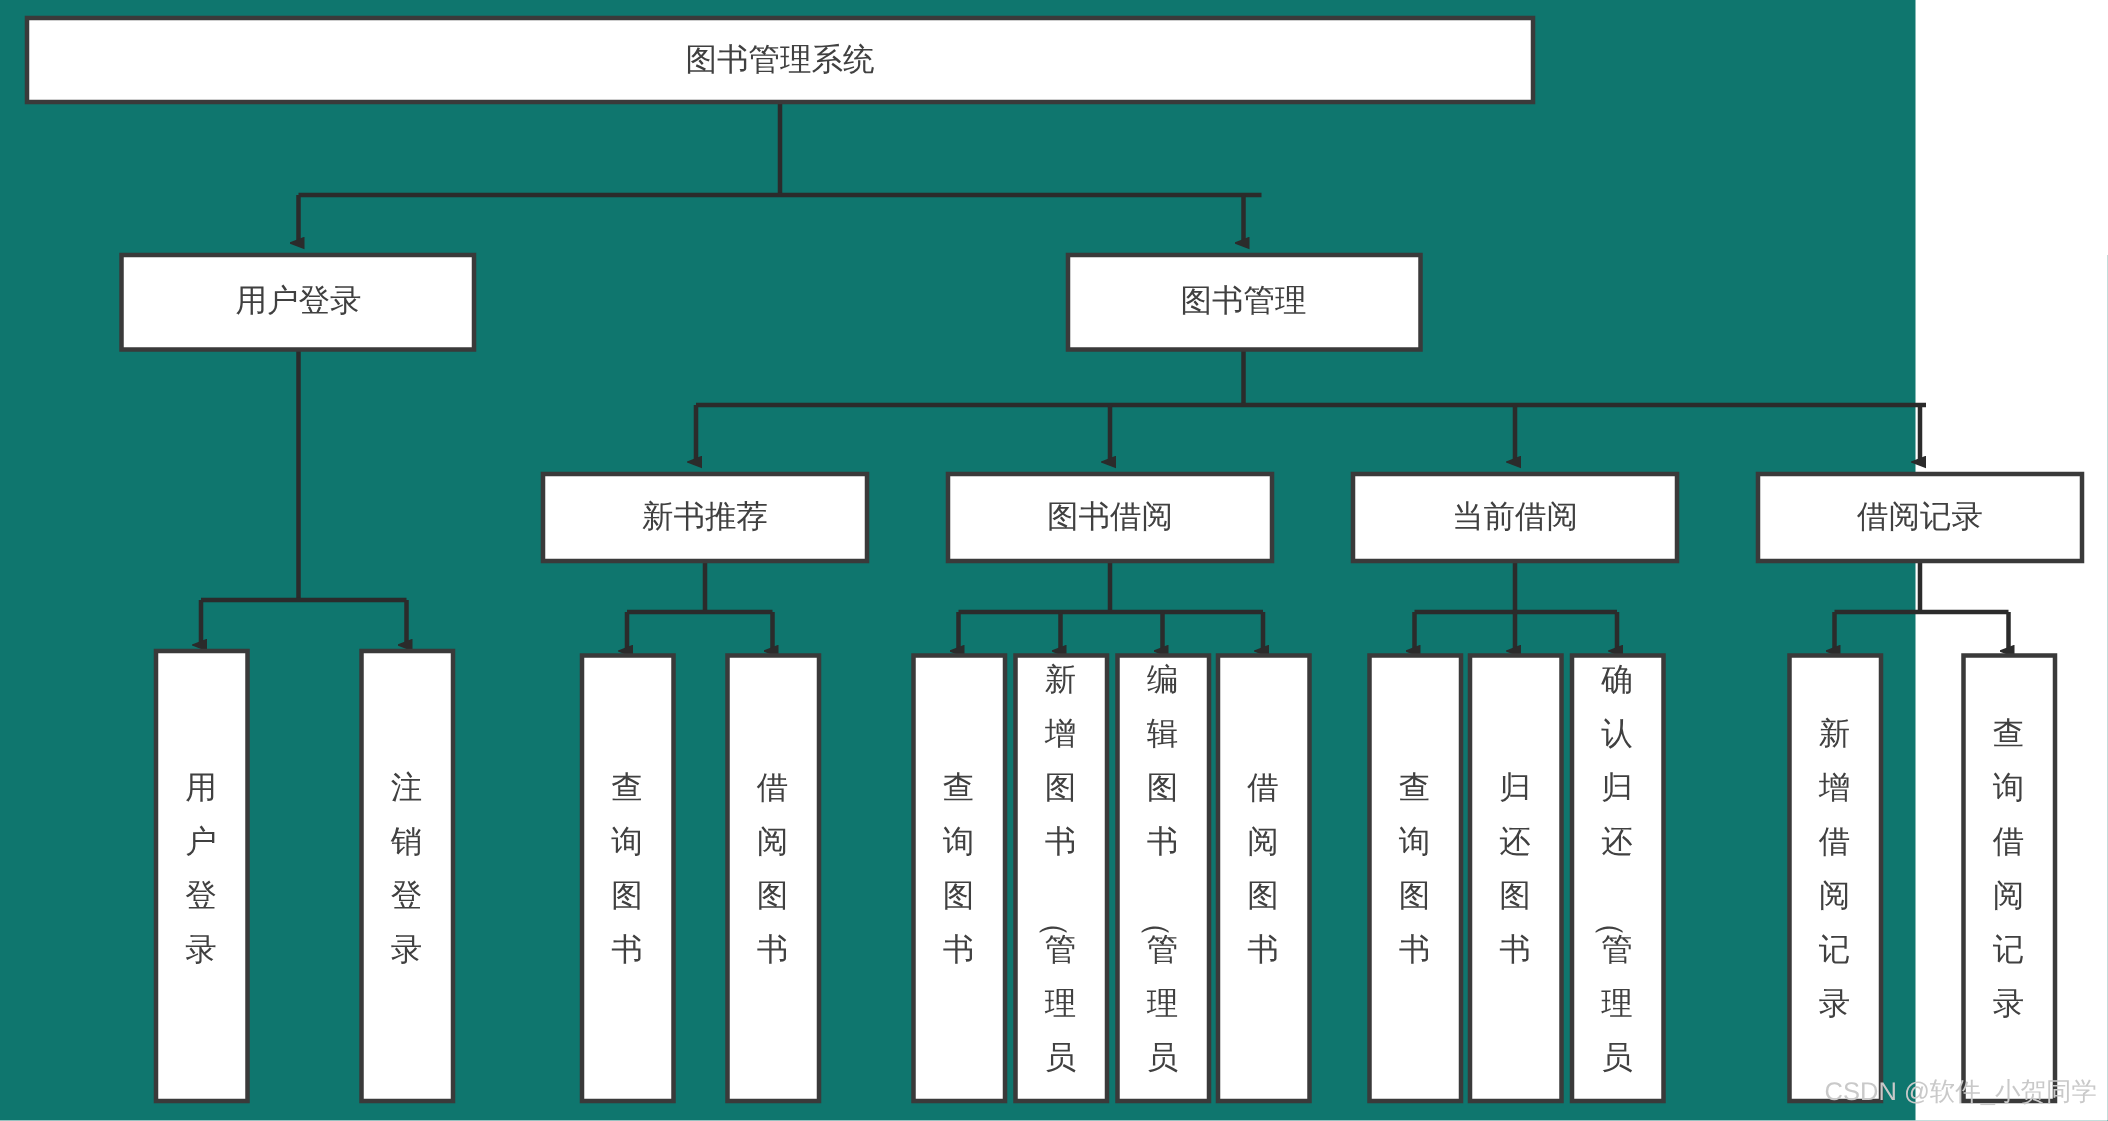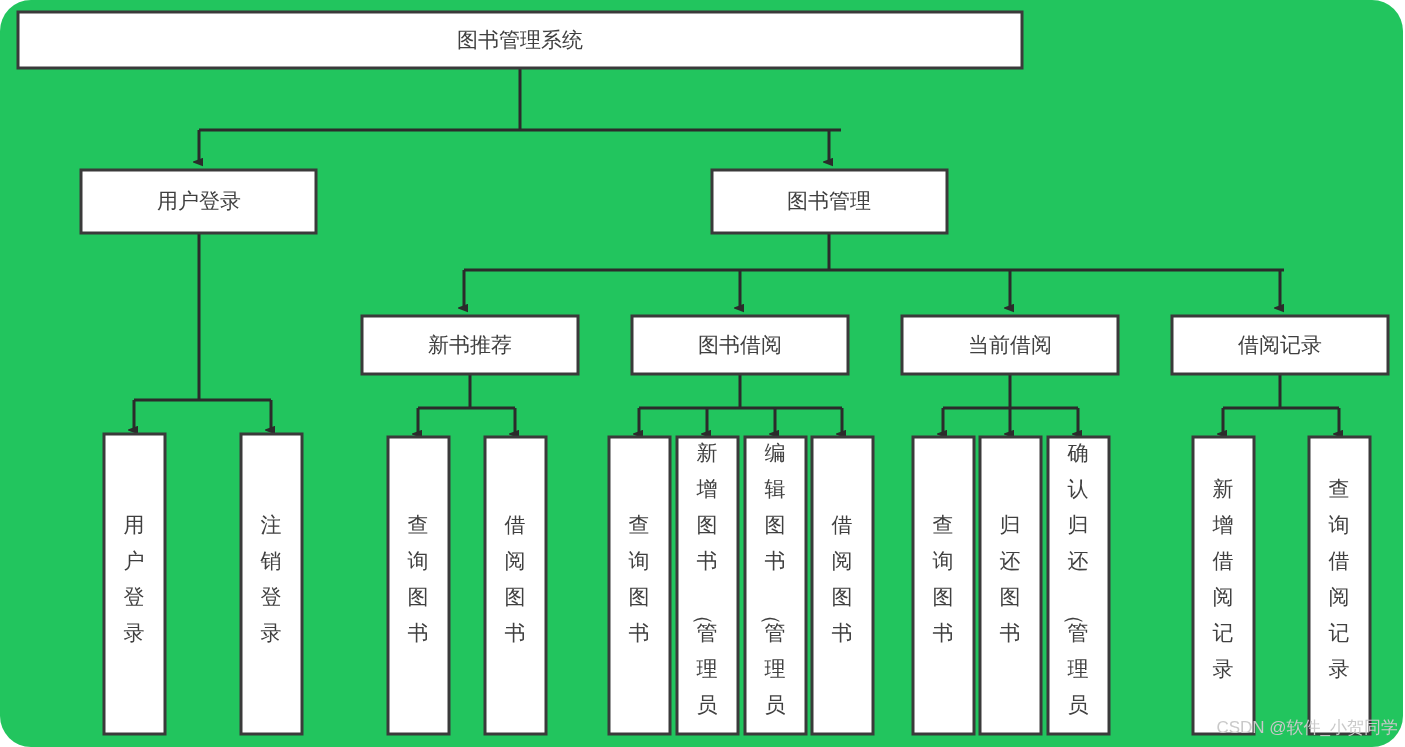--- a/index.html
+++ b/index.html
@@ -8,24 +8,23 @@
     background: #ffffff;
   }
   body {
     width: 1405px;
     height: 747px;
     font-family: "Liberation Sans", "DejaVu Sans", sans-serif;
     overflow: hidden;
   }
   #diagram-root {
     position: relative;
-    width: 1403px;
+    width: 1277px;
     height: 747px;
-    background: #22c55e;
-    border-radius: 31px;
+    background: #0f766e;
   }
   svg.diagram-canvas {
     position: absolute;
     left: 0;
     top: 0;
     width: 1405px;
     height: 747px;
   }
   .node-box {
     fill: #ffffff;

